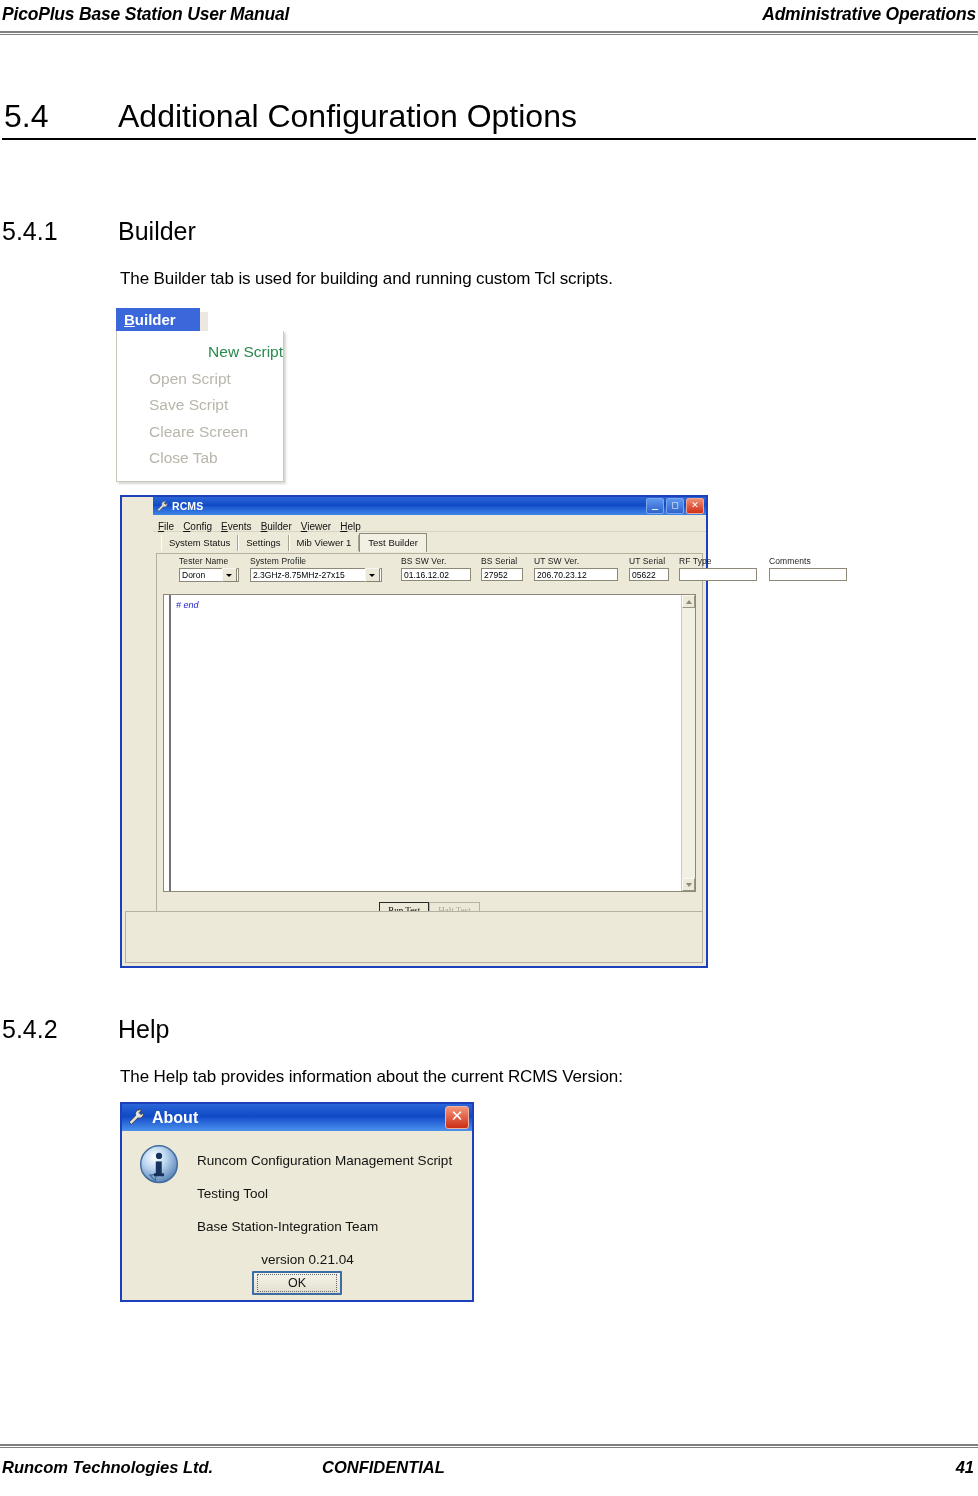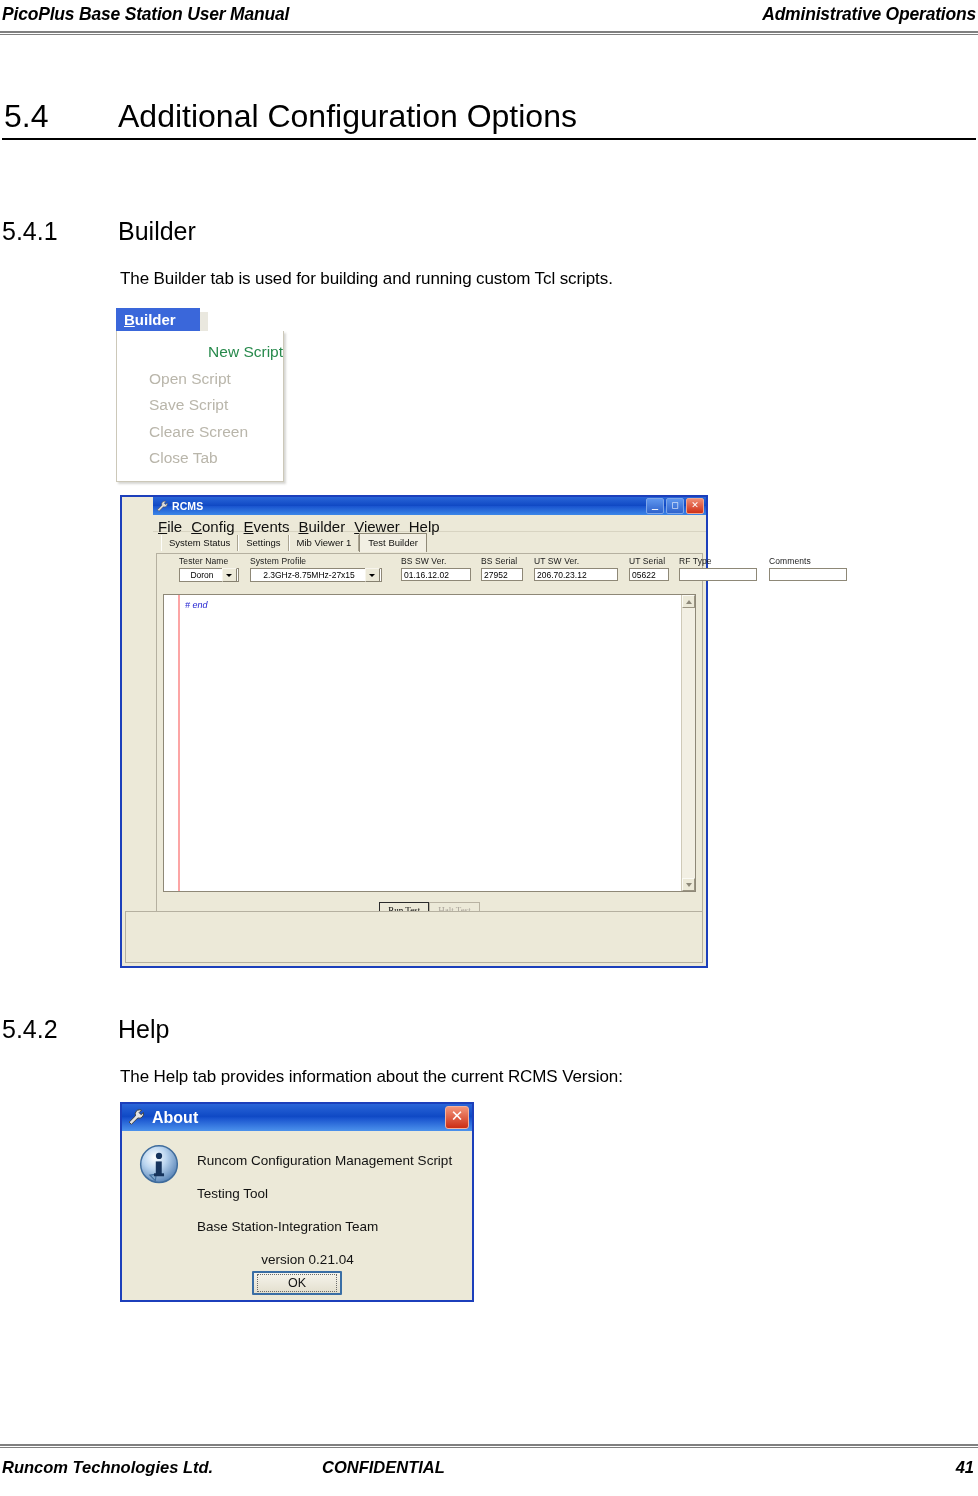--- a/index.html
+++ b/index.html
@@ -225,21 +225,21 @@
   .rcms-menubar {
     height: 16px;
     background: #ece9d8;
     display: flex;
     align-items: center;
     padding-left: 5px;
     gap: 9px;
     border-bottom: 1px solid #d8d4c2;
   }
   .rcms-menubar span {
-    font-size: 15px;
+    font-size: 10px;
     color: #10100f;
     white-space: nowrap;
     margin-top: 6px;
   }
   .rcms-menubar span u { text-decoration: underline; }
 
   .rcms-tabstrip {
     height: 19px;
     background: #ece9d8;
     display: flex;
@@ -309,21 +309,20 @@
     box-sizing: border-box;
   }
   .field-combo .val {
     flex: 1 1 auto;
     font-size: 8.5px;
     line-height: 12px;
     padding-left: 2px;
     white-space: nowrap;
     overflow: hidden;
     color: #000;
-    text-align: center;
   }
   .combo-arrow {
     width: 13px;
     height: 12px;
     margin: 0 1px 0 0;
     background: #ece9d8;
     border: 1px solid #f7f5ec;
     border-right-color: #85806f;
     border-bottom-color: #85806f;
     position: relative;
@@ -349,22 +348,22 @@
     background: #ffffff;
     display: flex;
     box-sizing: border-box;
   }
   .editor-text {
     flex: 1 1 auto;
     padding: 5px 0 0 5px;
     font-size: 9px;
     font-style: italic;
     color: #1d1dd0;
-    border-left: 2px solid #fca5a5;
-    margin-left: 14px;
+    border-left: 2px solid #737373;
+    margin-left: 5px;
   }
   .editor-scroll {
     flex: 0 0 13px;
     width: 13px;
     background: #f2efe3;
     border-left: 1px solid #cfcab8;
     display: flex;
     flex-direction: column;
     justify-content: space-between;
   }

